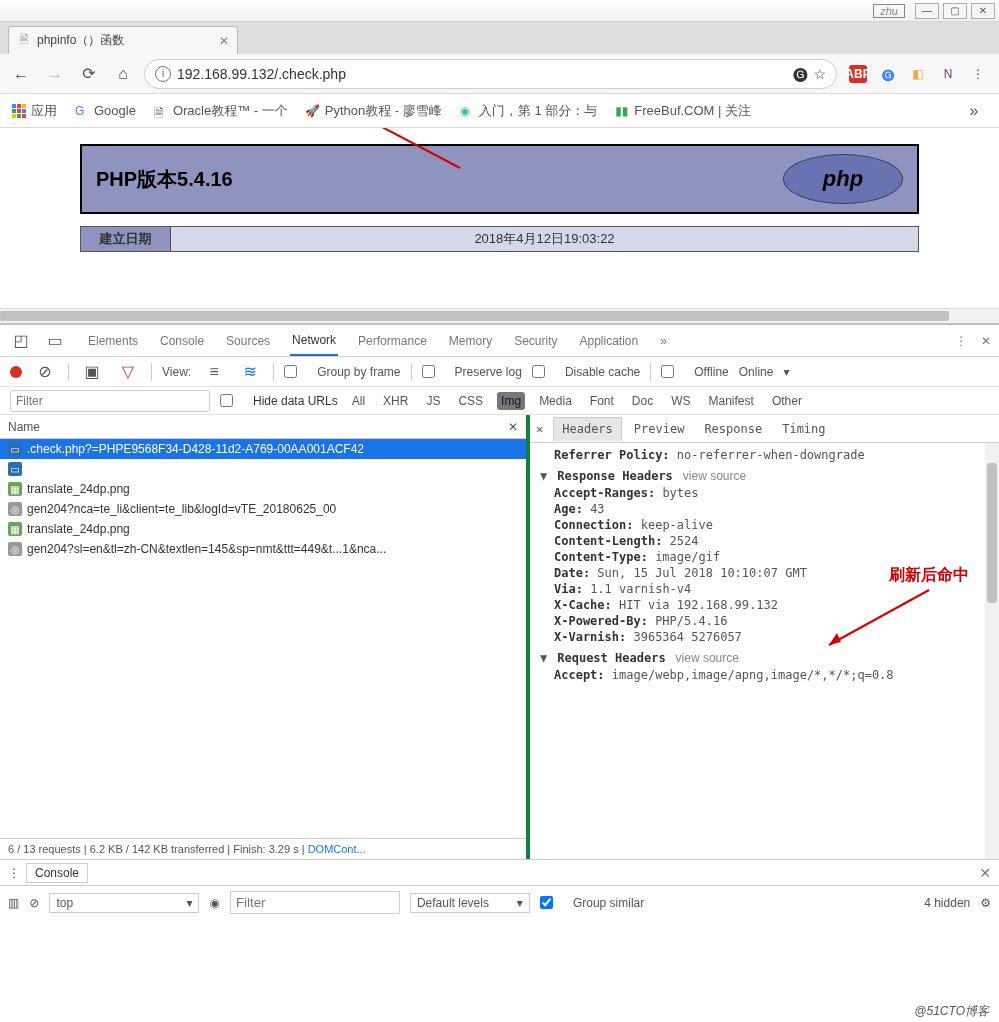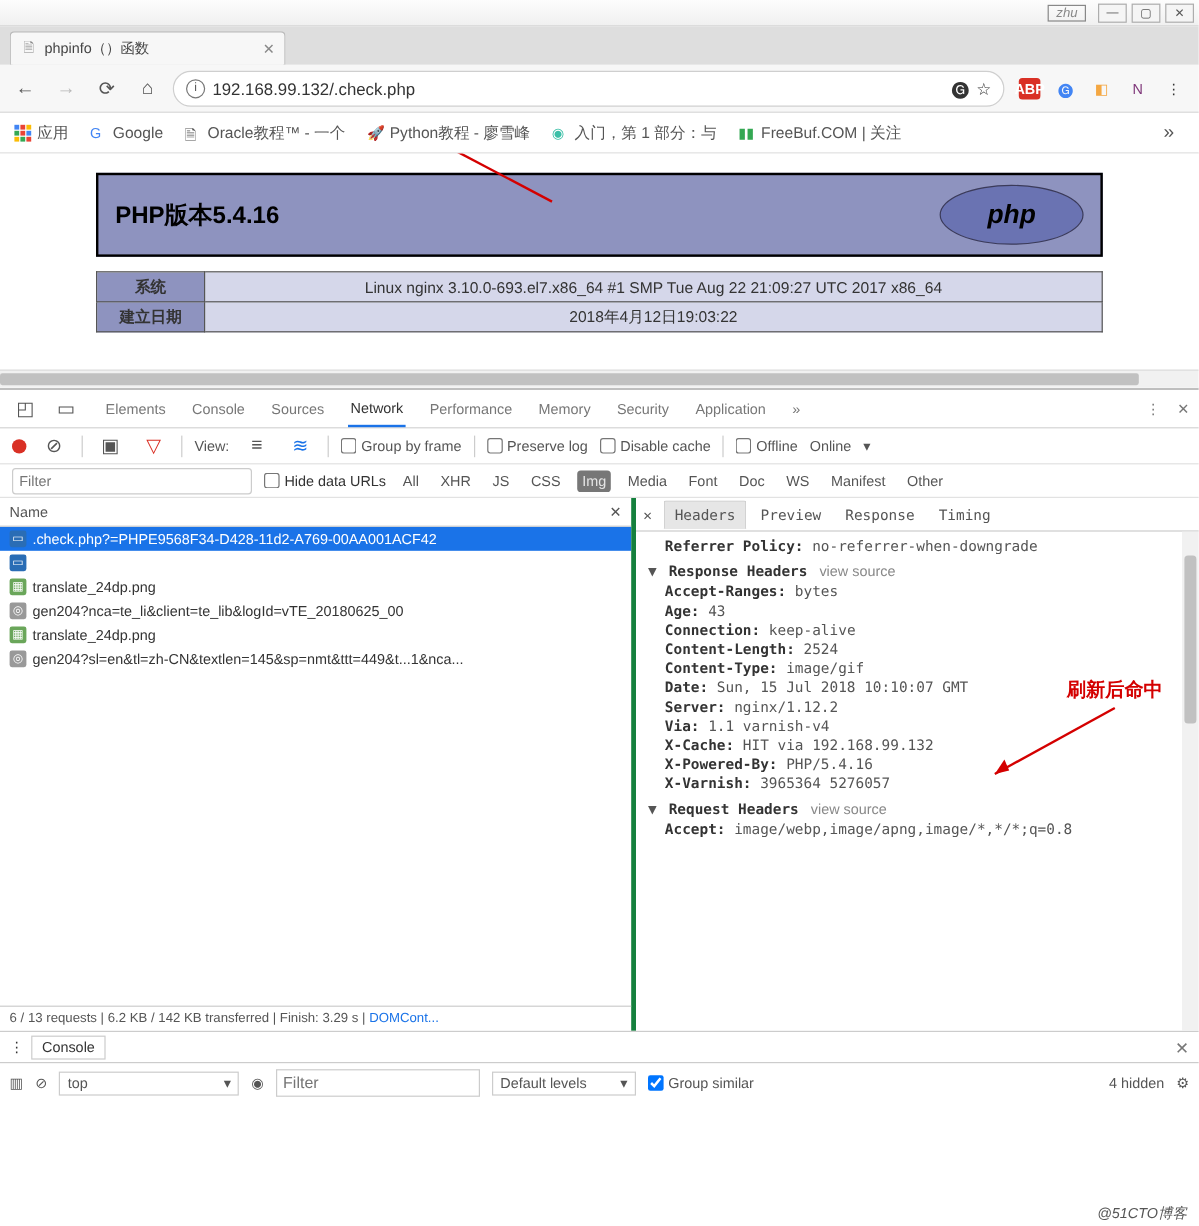--- a/index.html
+++ b/index.html
@@ -49,28 +49,28 @@
 .devtools{ border-top:2px solid #bfbfbf; height:596px; display:flex; flex-direction:column; font-size:12px; color:#333; font-family:"Segoe UI",Arial,sans-serif;}
 .dt-tabs{ height:32px; border-bottom:1px solid #d4d4d4; display:flex; align-items:center; padding:0 8px; gap:18px;}
 .dt-tabs .left-icons{display:flex; gap:8px;}
 .dt-tabs .t{ padding:7px 2px; color:#777; cursor:pointer;}
 .dt-tabs .t.active{ color:#333; border-bottom:2px solid #1a73e8;}
 .dt-tabs .right{ margin-left:auto; display:flex; gap:14px; color:#777;}
 
 .dt-toolbar{ height:30px; border-bottom:1px solid #e2e2e2; display:flex; align-items:center; padding:0 10px; gap:10px; color:#555;}
 .rec{ width:12px; height:12px; background:#d93025; border-radius:50%; }
 .dt-toolbar .sep{ width:1px; height:18px; background:#ccc;}
-.cb{ display:flex; align-items:center; gap:4px;}
+.cb{ display:flex; align-items:center; gap:20px;}
 .cb input{margin:0;}
 
 .dt-filterbar{ height:28px; border-bottom:1px solid #e2e2e2; display:flex; align-items:center; padding:0 10px; gap:10px;}
 .dt-filterbar input.filter{ width: 200px; border:1px solid #ccc; padding:3px 5px; font-size:12px; border-radius:3px;}
 .ftabs{ display:flex; gap:10px; font-size:12px; color:#555;text-align:right;}
 .ftabs span{ padding:2px 4px; cursor:pointer;}
-.ftabs span.active{ background:#777; color:#e5e5e5; border-radius:3px;}
+.ftabs span.active{ background:#777; color:#0f172a; border-radius:3px;}
 
 .timeline{ height:92px; border-bottom:1px solid #ccc; position:relative; background:#fdfdfd;}
 .timeline .ticks{ display:flex; justify-content:space-between; padding:3px 60px 0; font-size:11px; color:#555;}
 .timeline .bar{ position:absolute; height:2px; background:#aaa; top:24px; left:10px; right:10px;}
 .timeline .seg{position:absolute; height:2px;}
 .timeline .sl{ position:absolute; top:18px; width:3px; background:#7aa5e3; height:70px; left:45px;}
 .timeline .sl2{ position:absolute; top:18px; width:1px; background:#e58bd6; height:70px; left:178px;}
 
 .dt-main{ flex:1; display:flex; min-height:0;}
 .net-list{ width:530px; border-right:4px solid #15803d; display:flex; flex-direction:column;}
@@ -192,24 +192,20 @@
   <span style="margin-left:auto" class="iconbtn">»</span>
 </div>
 
 <div class="page">
   <div class="phpbox">
     <h1>PHP版本5.4.16</h1>
     <div class="phplogo">php</div>
   </div>
   <table class="infotable">
     <tbody>
-        <tr>
-          <td class="k">系统</td>
-          <td class="v">Linux nginx 3.10.0-693.el7.x86_64 #1 SMP Tue Aug 22 21:09:27 UTC 2017 x86_64</td>
-        </tr>
     <tr>
           <td class="k">建立日期</td>
           <td class="v">2018年4月12日19:03:22</td>
         </tr>
   </tbody>
     </table>
   <div class="hscroll">
       <div class="thumb"></div>
     </div>
 
@@ -345,21 +341,20 @@
             <b>Response Headers</b>
             <span class="vs">view source</span>
           </div>
         <div id="resp-headers" style="padding-left:14px">
             <div class="hdrline"><b>Accept-Ranges:</b><span class="hv"> bytes</span></div>
             <div class="hdrline"><b>Age:</b><span class="hv"> 43</span></div>
             <div class="hdrline"><b>Connection:</b><span class="hv"> keep-alive</span></div>
             <div class="hdrline"><b>Content-Length:</b><span class="hv"> 2524</span></div>
             <div class="hdrline"><b>Content-Type:</b><span class="hv"> image/gif</span></div>
             <div class="hdrline"><b>Date:</b><span class="hv"> Sun, 15 Jul 2018 10:10:07 GMT</span></div>
-            <div class="hdrline"><b>Server:</b><span class="hv"> nginx/1.12.2</span></div>
             <div class="hdrline"><b>Via:</b><span class="hv"> 1.1 varnish-v4</span></div>
             <div class="hdrline"><b>X-Cache:</b><span class="hv"> HIT via 192.168.99.132</span></div>
             <div class="hdrline"><b>X-Powered-By:</b><span class="hv"> PHP/5.4.16</span></div>
             <div class="hdrline"><b>X-Varnish:</b><span class="hv"> 3965364 5276057</span></div>
           </div>
         <div class="section">
             <span class="tri">▼</span>
             <b>Request Headers</b>
             <span class="vs">view source</span>
           </div>

